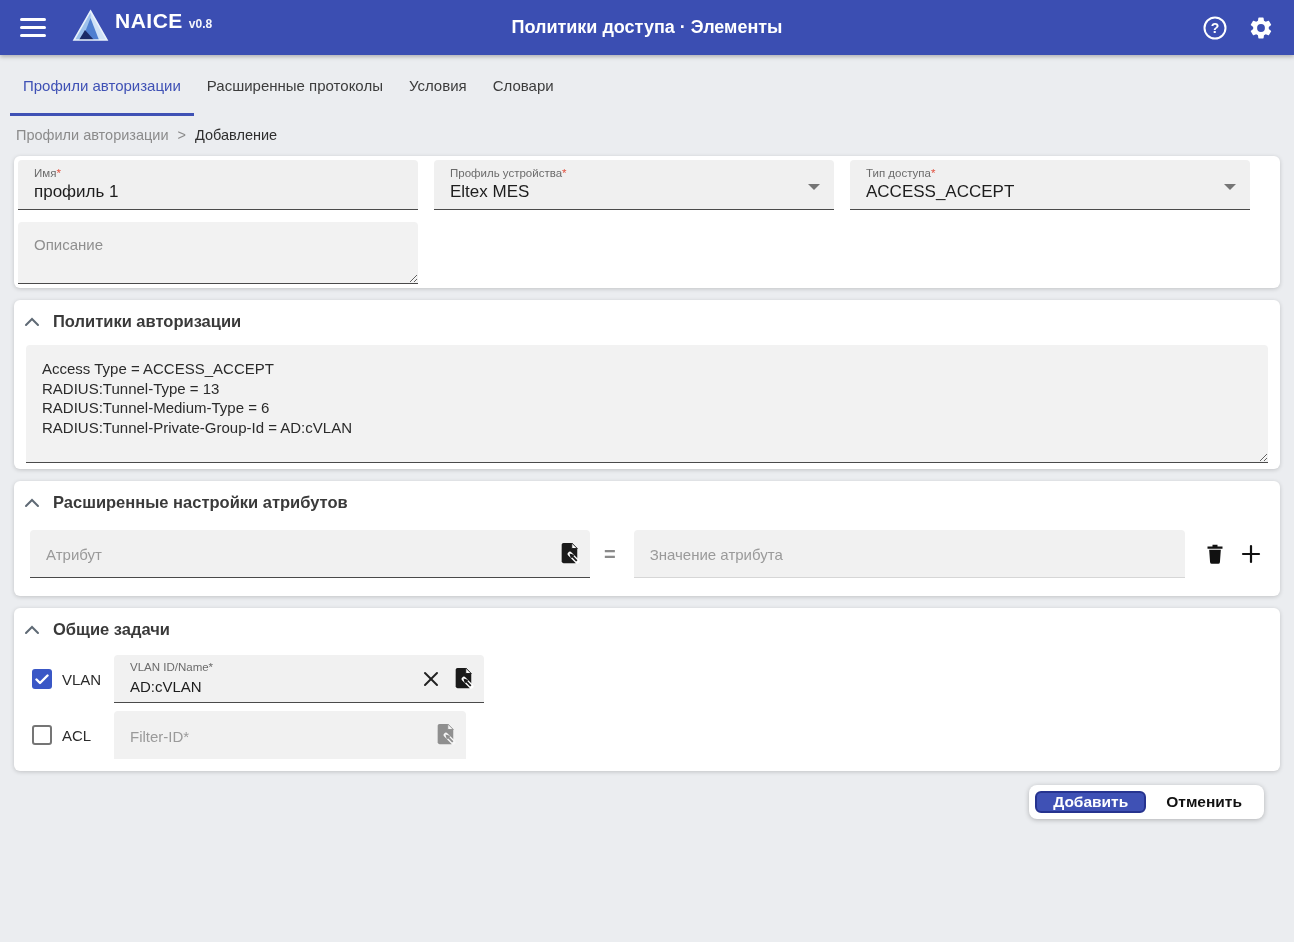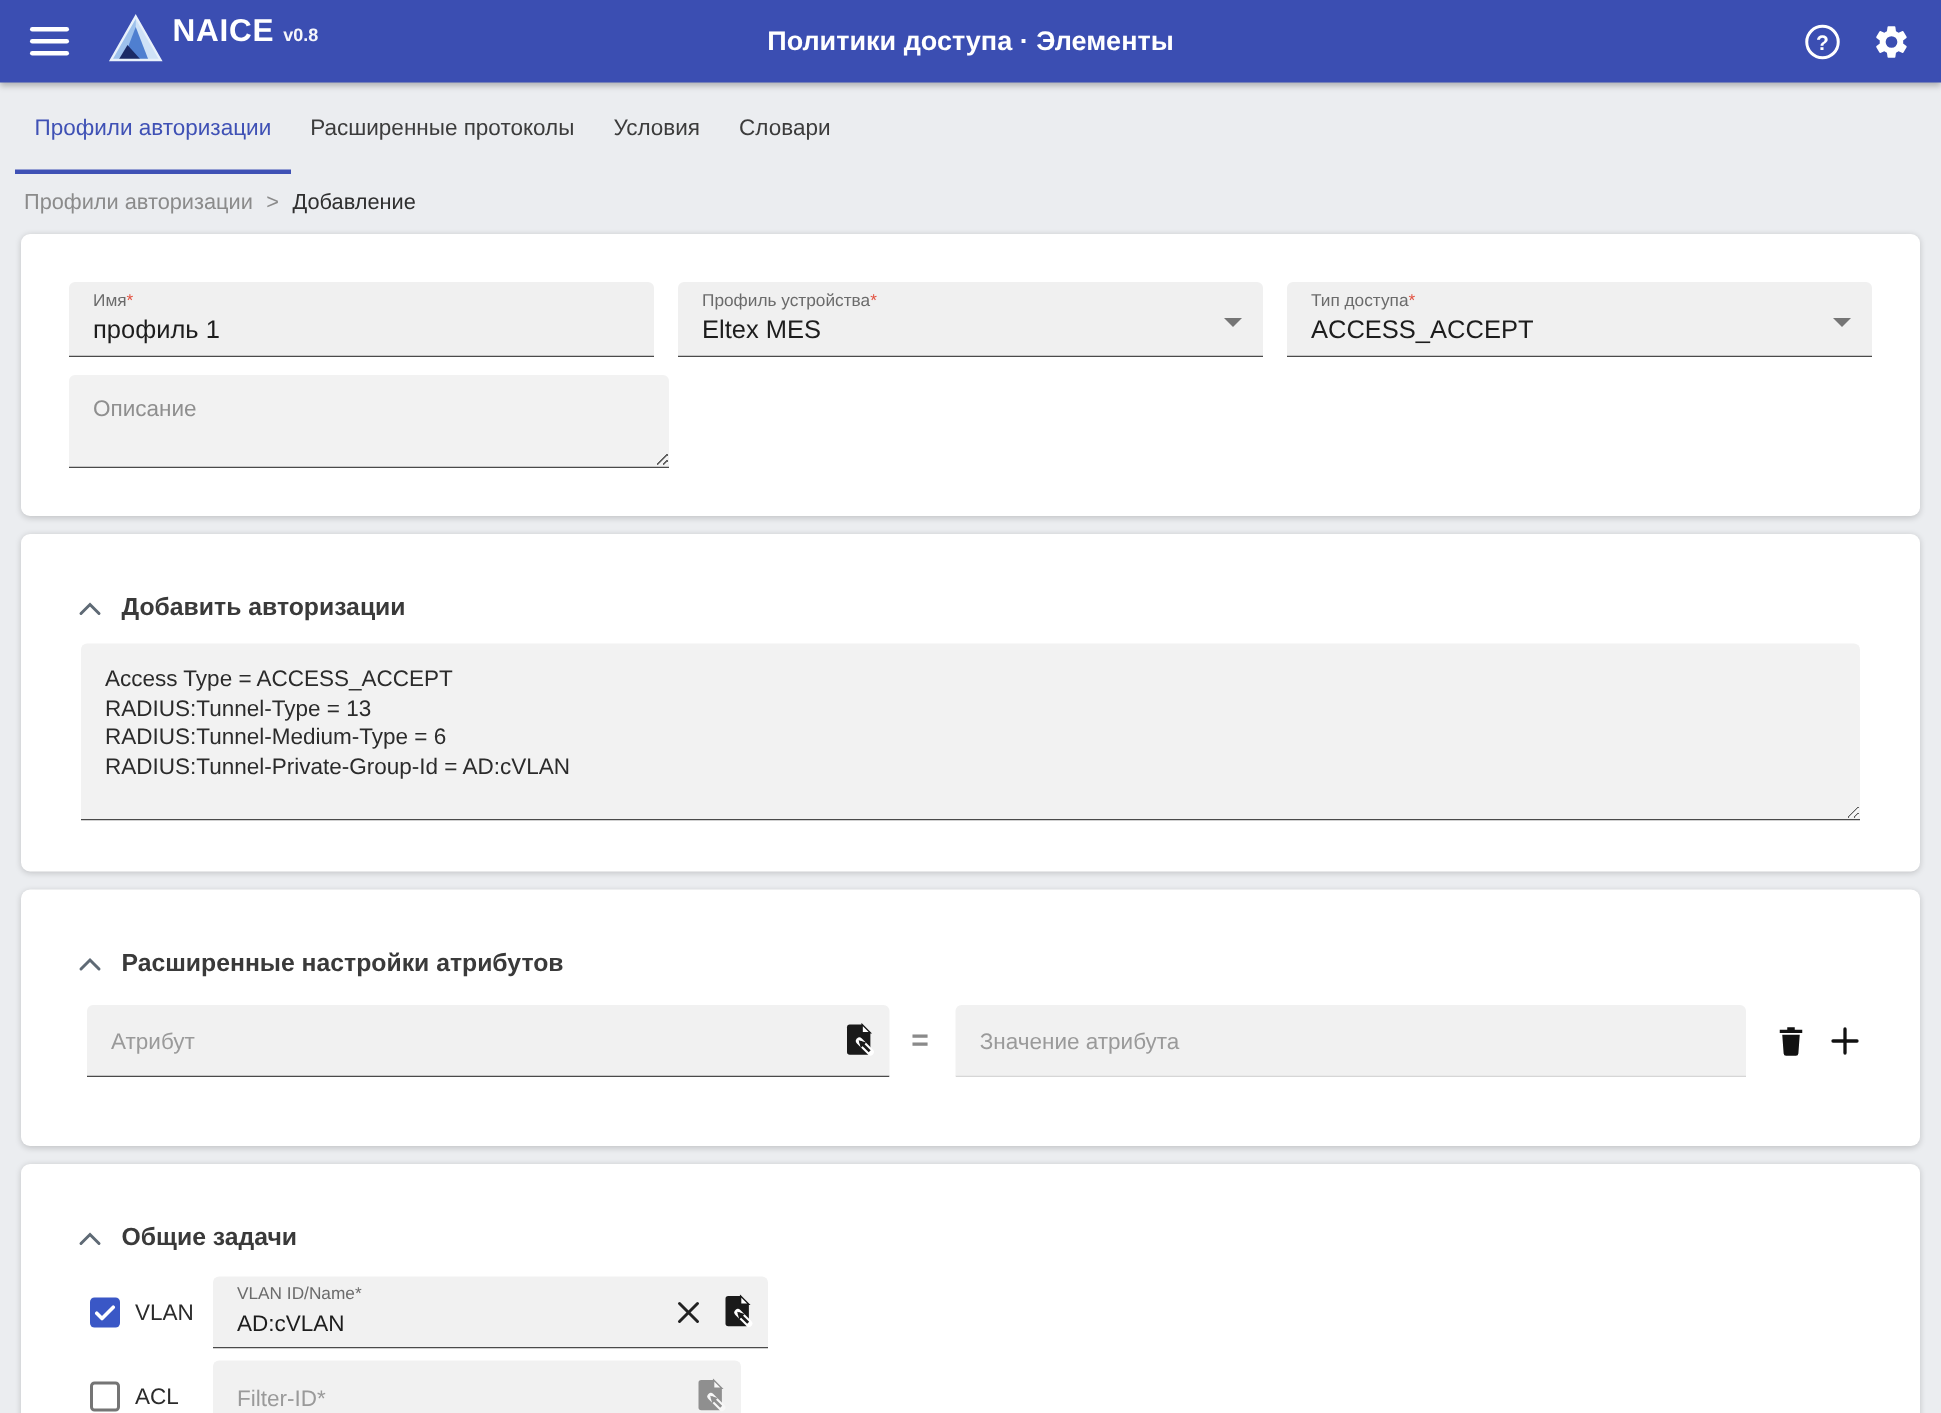--- a/index.html
+++ b/index.html
@@ -40,21 +40,21 @@
 
   
   .breadcrumb{ padding:11px 16px 13px; font-size:14.5px; color:#8b8b8b; display:flex; gap:9px; align-items:center; }
   .breadcrumb .crumb-link{ cursor:pointer; }
   .breadcrumb .crumb-current{ color:#2f2f2f; }
 
   
   .content{ padding:0 14px; }
   .card{
     background:#fff; border-radius:6px; box-shadow:0 1px 4px rgba(0,0,0,.18);
-    margin-bottom:12px; padding:32px;
+    margin-bottom:12px; padding:4px;
   }
   .section-head{ display:flex; align-items:center; gap:13px; padding:8px 8px 8px 6px; }
   .section-title{ font-size:16.5px; font-weight:bold; color:#3a3a3a; }
 
   
   .fields-grid{ display:flex; gap:16px; }
   .field{
     position:relative; width:400px; height:50px; background:#f0f0f0;
     border-radius:4px 4px 0 0; border-bottom:1px solid #4a4a4a; cursor:text;
   }
@@ -109,21 +109,21 @@
   .attr-actions{ display:flex; align-items:center; gap:16px; margin-left:6px; }
 
   
   .footer{ display:flex; justify-content:flex-end; padding:2px 16px 0 0; }
   .btn-card{
     background:#fff; border-radius:8px; box-shadow:0 1px 5px rgba(0,0,0,.25);
     display:flex; align-items:center; padding:6px; gap:4px;
   }
   .btn{
     font-family:inherit; font-size:15.5px; font-weight:bold; cursor:pointer;
-    padding:17px 16px; border-radius:6px; border:none; background:transparent; color:#111;margin-top:12px;
+    padding:0 16px; border-radius:6px; border:none; background:transparent; color:#111;
   }
   .btn.primary{
     background:#3f51b5; color:#fff; border:2px solid #26338f;
   }
 </style>
 </head>
 <body>
 
 <div class="appbar">
   <div class="hamburger">
@@ -209,21 +209,21 @@
     <textarea class="mat desc-area" placeholder="Описание" style=""></textarea>
   </div>
 
   <div class="card">
     <div class="section-head">
       <span class="icon-btn">
         <svg width="16" height="10" viewBox="0 0 16 10" fill="none" stroke="#5f6a75" stroke-width="2" stroke-linecap="round">
           <polyline points="2,8 8,2 14,8"></polyline>
         </svg>
       </span>
-      <span class="section-title">Добавить авторизации</span>
+      <span class="section-title">Политики авторизации</span>
     </div>
     <textarea class="mat result-area" style="">Access Type = ACCESS_ACCEPT
 RADIUS:Tunnel-Type = 13
 RADIUS:Tunnel-Medium-Type = 6
 RADIUS:Tunnel-Private-Group-Id = AD:cVLAN</textarea>
   </div>
 
   <div class="card">
     <div class="section-head">
       <span class="icon-btn">

